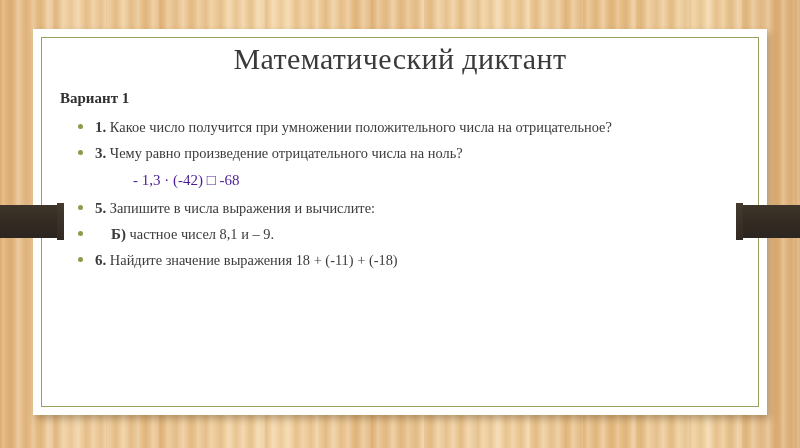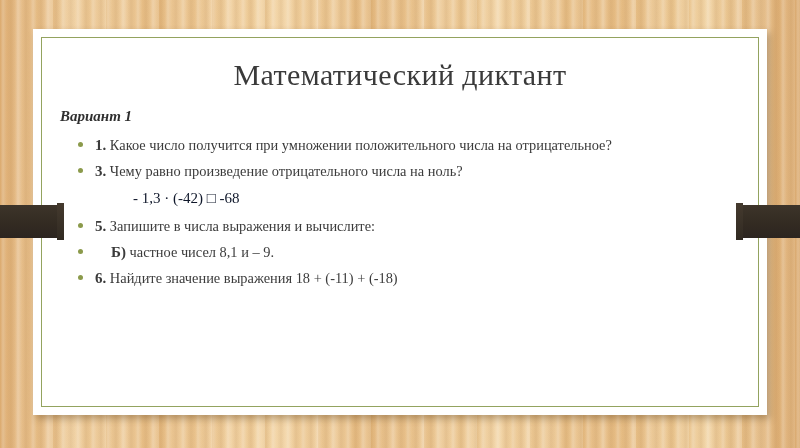--- a/index.html
+++ b/index.html
@@ -96,35 +96,34 @@
   
   .content {
     position: absolute;
     left: 0; top: 0;
     width: 734px;
     height: 386px;
     z-index: 4;
   }
 
   .title {
-    margin: 16px;
+    margin: 0;
     padding: 13px 0 0 0;
     text-align: center;
     font-family: "Liberation Serif", serif;
     font-weight: 400;
     font-size: 30px;
     letter-spacing: 0.4px;
     color: #3a3a3a;
   }
 
   .variant {
     margin: 14px 0 0 27px;
     font-family: "Liberation Serif", serif;
     font-weight: bold;
-    font-style: italic;
     font-size: 15px;
     color: #2f2f2f;
   }
 
   .q-list {
     margin: 7px 0 0 0;
     padding: 0;
     list-style: none;
   }
 
@@ -157,21 +156,21 @@
     font-weight: bold;
     font-size: 15px;
   }
 
   .formula {
     margin: 1px 0 2px 0;
     padding-left: 100px;
     font-family: "Liberation Serif", serif;
     font-size: 15px;
     line-height: 26px;
-    color: #0f172a;
+    color: #4c1d95;
     list-style: none;
   }
 </style>
 </head>
 <body>
 
 <div class="slide">
 
   <div class="wood-bg"></div>
 

